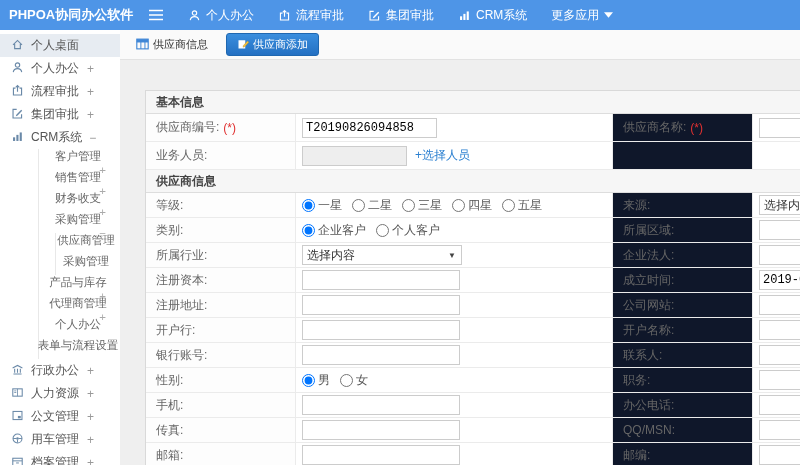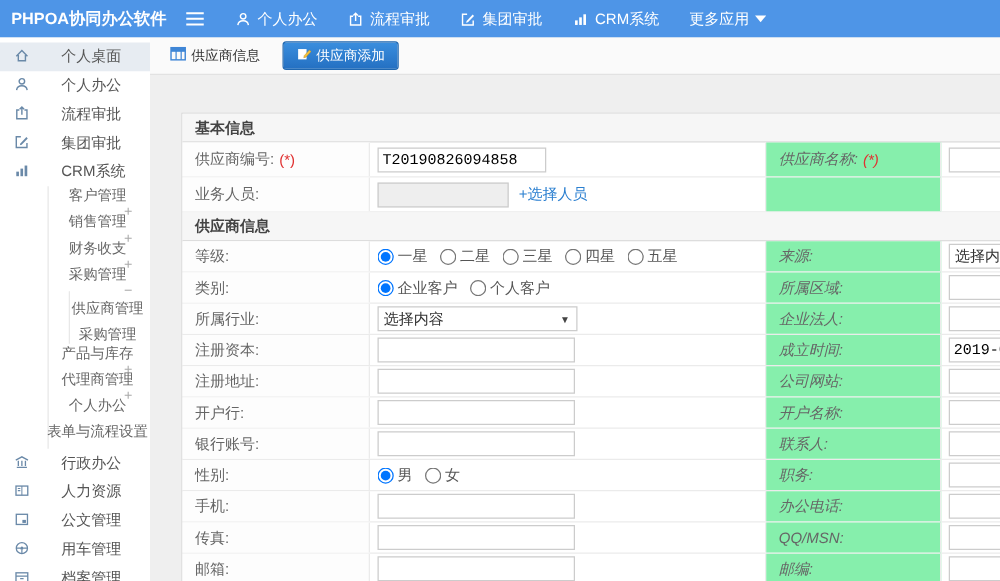--- a/index.html
+++ b/index.html
@@ -11,43 +11,43 @@
   }
   
   .navbar { height:30px; background:var(--navbar,#4e95e7); display:flex; align-items:center; color:#fff; }
   .brand  { width:120px; padding-left:9px; font-size:13px; font-weight:bold; white-space:nowrap; }
   .hamburger { margin:0 24px 0 28px; display:flex; align-items:center; cursor:pointer; }
   .nav-item { display:flex; align-items:center; gap:5px; margin-right:24px; font-size:12px; cursor:pointer; white-space:nowrap; }
   .nav-item svg { display:block; }
   
   .layout { display:flex; height:435px; }
   .sidebar { width:120px; background:#fff; flex-shrink:0; padding-top:4px; overflow:hidden; }
-  .side-item { display:flex; align-items:center; height:23px; padding:0 26px 0 11px; color:#555; gap:25px; cursor:pointer; white-space:nowrap; }
+  .side-item { display:flex; align-items:center; height:23px; padding:0 26px 0 11px; color:#555; gap:7px; cursor:pointer; white-space:nowrap; }
   .side-item.active { background:#e7ecf2; }
   .side-item .exp { margin-left:auto; color:#999; }
   .subs  { margin-left:38px; border-left:1px solid #e8e8e8; }
   .sub-item { display:flex; align-items:center; height:21px; padding:0 14px 0 11px; font-size:11.5px; color:#666; cursor:pointer; white-space:nowrap;flex-direction:column; }
   .sub-item .exp { margin-left:auto; color:#aaa; }
   .subs2 { margin-left:16px; border-left:1px solid #e8e8e8; }
-  .subs2 .sub-item { padding-left:10px;justify-content:flex-end; }
+  .subs2 .sub-item { padding-left:10px; }
   
   .main { flex:1; display:flex; flex-direction:column; min-width:0;gap:22px; }
   .tabbar { height:30px; background:#fafafa; border-bottom:1px solid #e2e2e2; display:flex; align-items:center; padding-left:12px; gap:14px; }
   .tab { display:flex; align-items:center; gap:4px; font-size:11px; color:#333; cursor:pointer; padding:3px 4px; }
   .tab.active { background:linear-gradient(var(--tabTop,#3a8ede),var(--tabBottom,#2470c2)); color:#fff; border:1px solid var(--tabBorder,#1f67b0); border-radius:3px; padding:3px 10px; }
   .content { flex:1; position:relative; background:#efefef; overflow:hidden; }
   
   .panel { position:absolute; left:25px; top:8px; width:940px; background:#fff; border:1px solid #d9d9d9; }
   .sec-title { height:23px; line-height:23px; background:#f6f6f6; border-bottom:1px solid #ddd; font-weight:bold; color:#444; padding-left:10px; }
   .row  { display:flex; height:25px; border-bottom:1px solid #ebebeb; }
   .row.tall { height:28px; }
   .cell { display:flex; align-items:center; }
   .lbl  { width:150px; padding-left:10px; color:#666; border-right:1px solid #ebebeb; background:#fdfdfd; }
   .fld  { width:317px; padding-left:6px; border-right:1px solid #ebebeb; }
-  .lbl2 { width:140px; padding-left:10px; color:#666; border-right:1px solid #ebebeb; background:#86efac;font-style:italic; }
+  .lbl2 { width:140px; padding-left:10px; color:#666; border-right:1px solid #ebebeb; background:#0f172a; }
   .fld2 { flex:1; padding-left:6px; }
   .req  { color:var(--required,#e03131); margin-left:4px; }
   .txt  { height:20px; border:1px solid #ccc; font-size:12px; padding:0 3px; width:158px; font-family:Liberation Mono, monospace; background:#fff; }
   .txt.code { width:135px; }
   .txt.biz  { width:105px; background:#eee; }
   .link { color:var(--link,#2a7fd0); margin-left:8px; cursor:pointer; }
   .selectbox { position:relative; width:160px; height:20px; border:1px solid #ccc; background:#fff; display:flex; align-items:center; padding:0 14px 0 4px; color:#333; cursor:pointer; }
   .selectbox .caret { position:absolute; right:5px; top:6px; font-size:8px; color:#444; line-height:1; }
   .rgroup { display:flex; align-items:center; }
   .ropt { display:flex; align-items:center; margin-right:10px; color:#555; gap:3px; cursor:pointer; }

